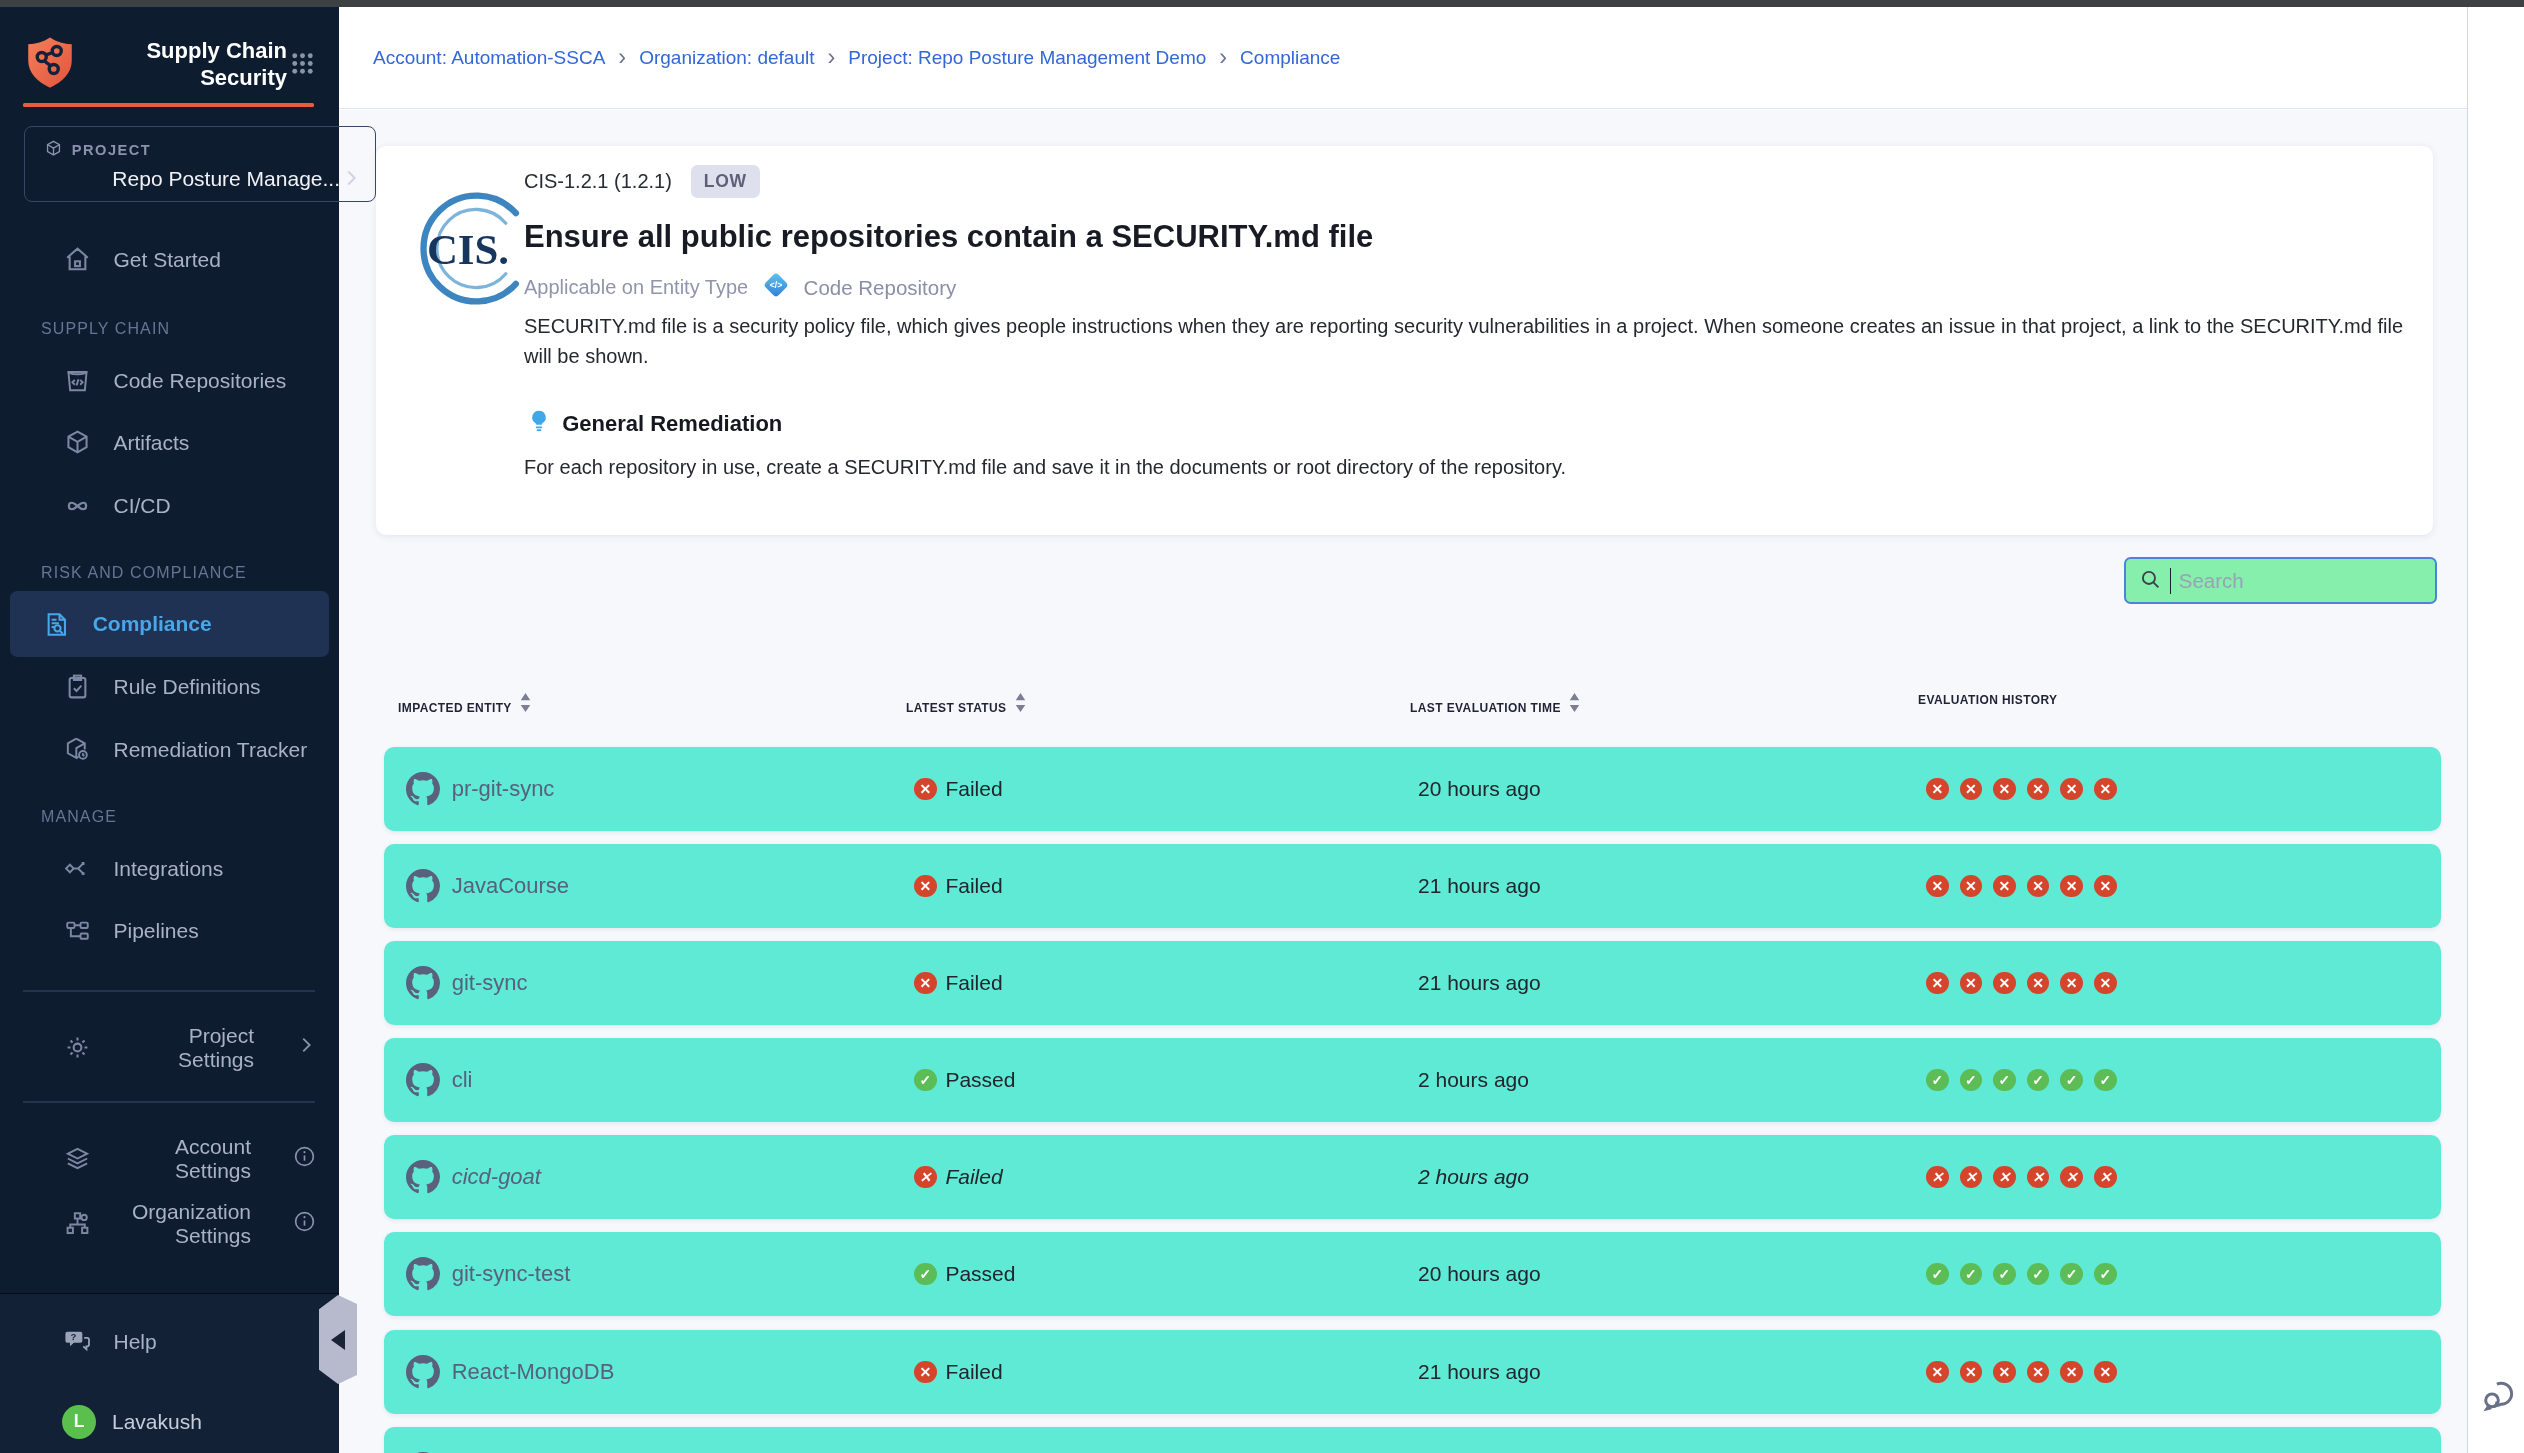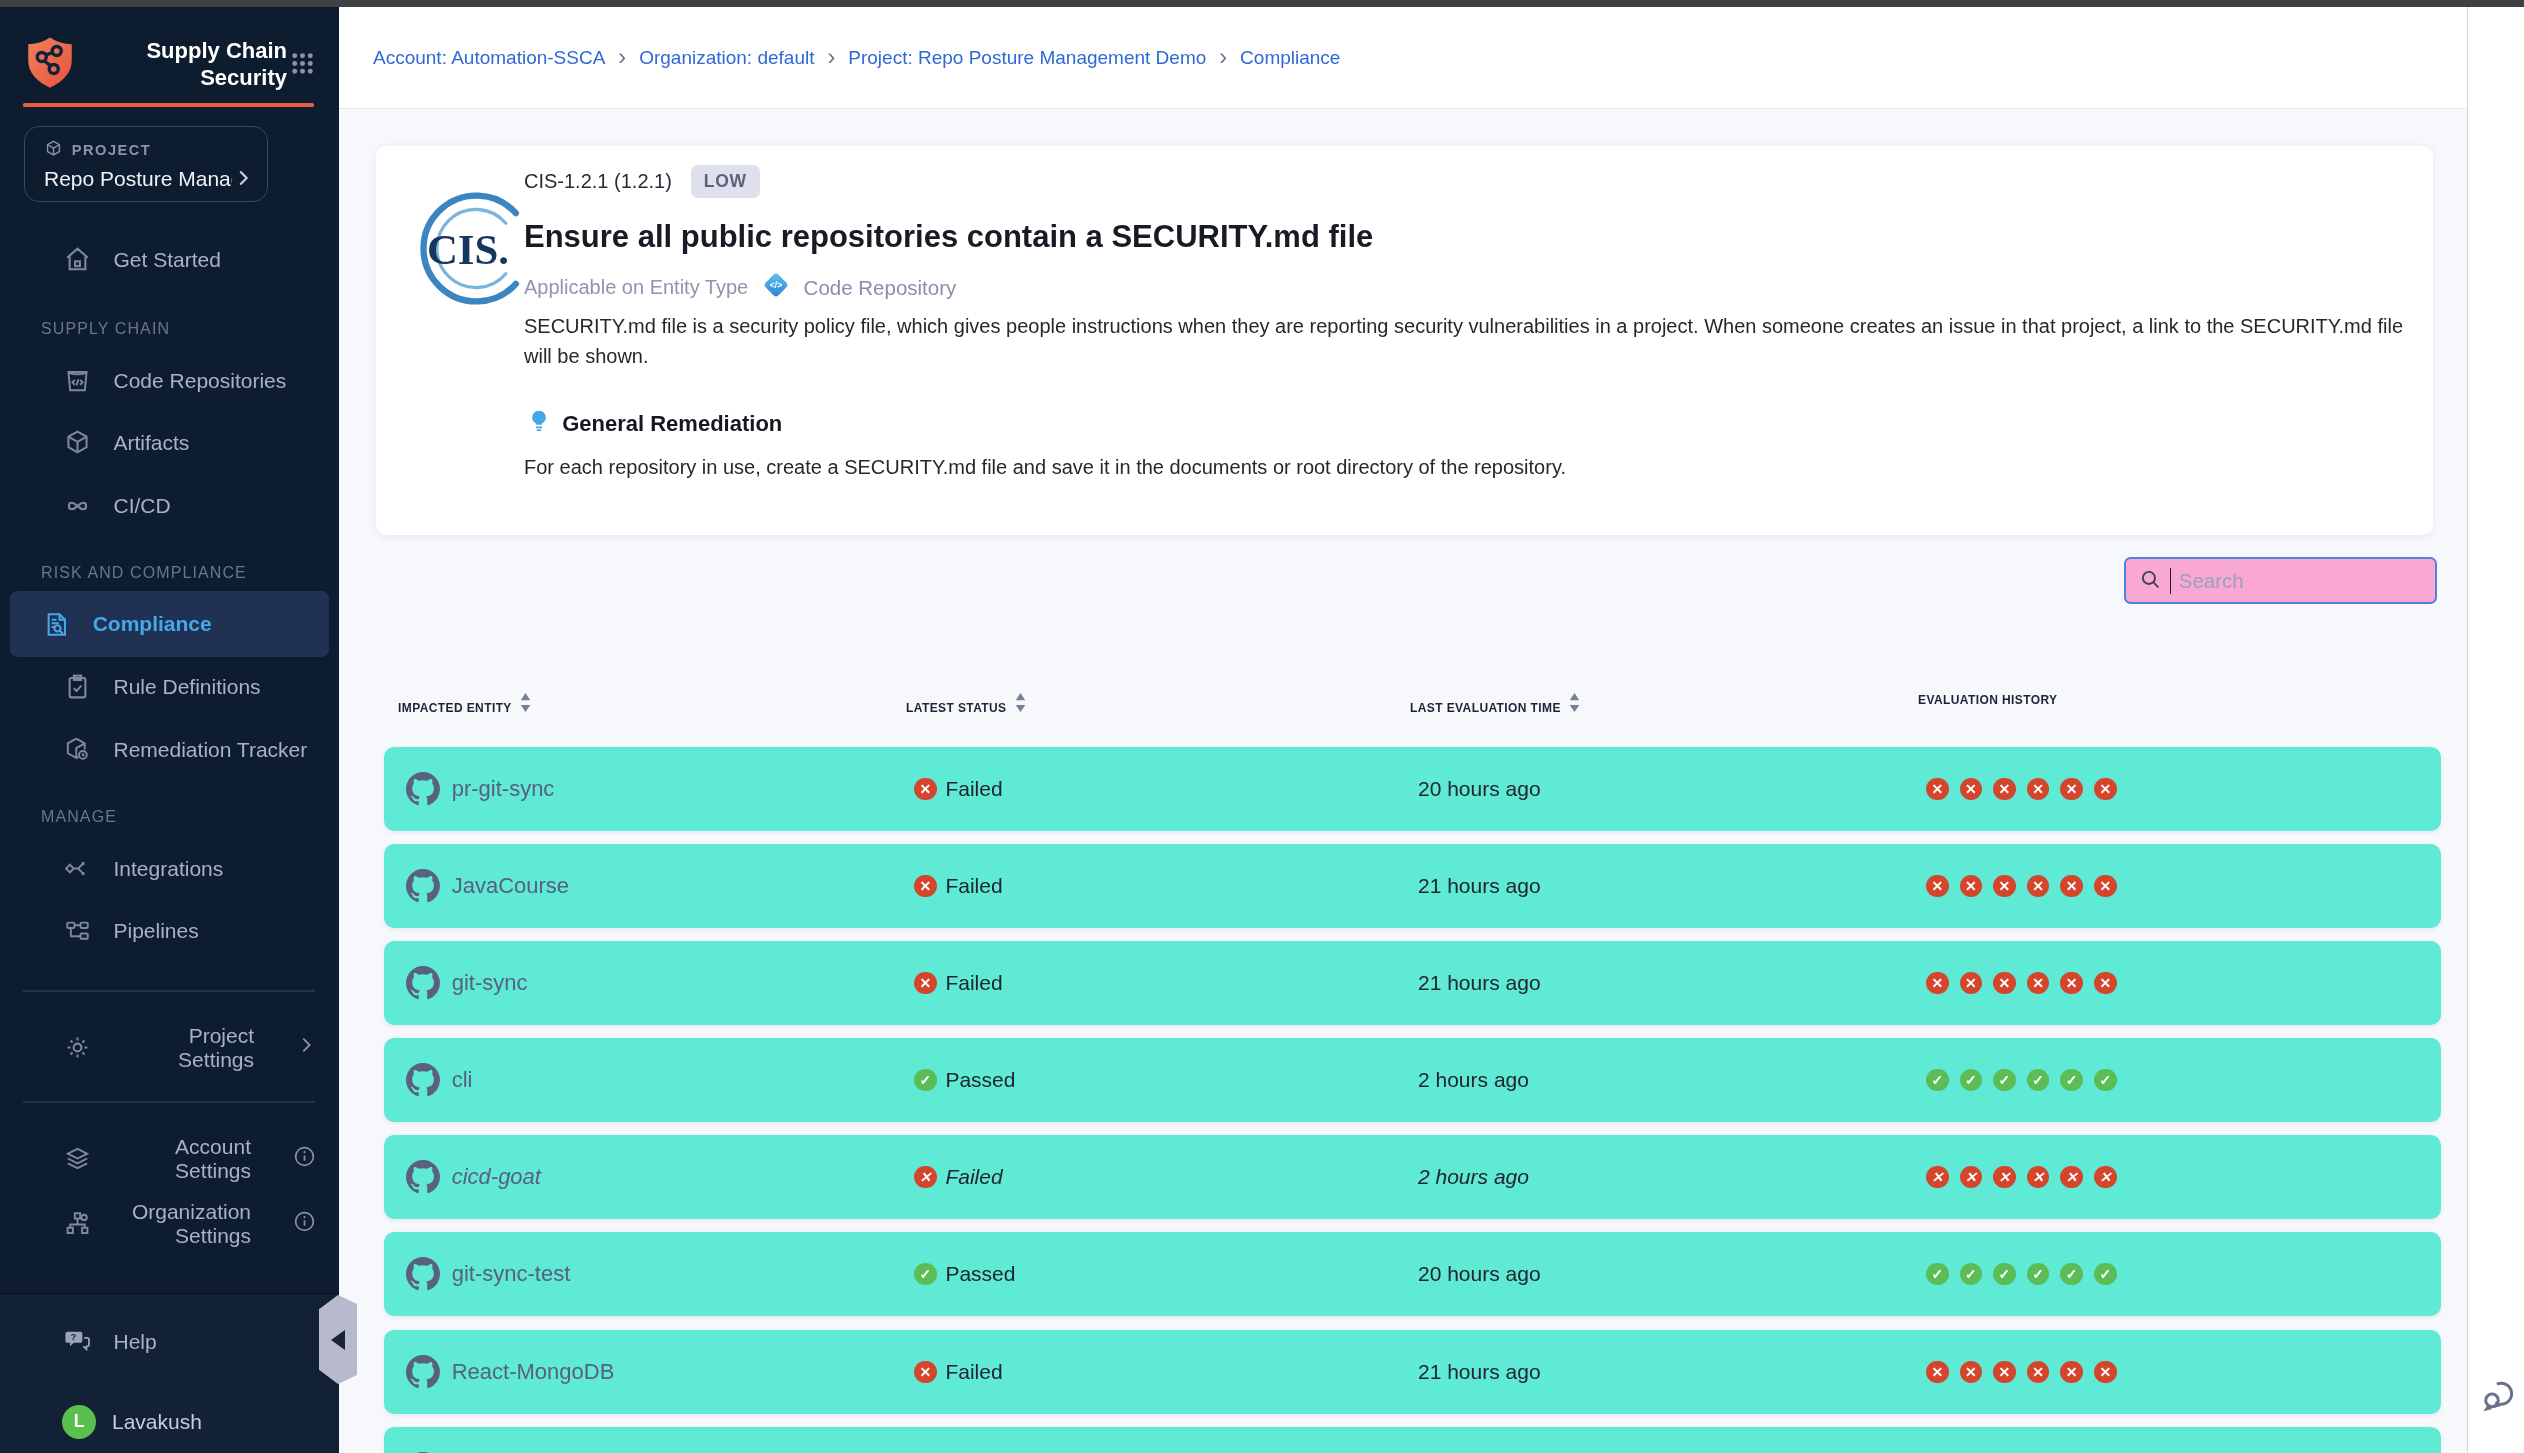--- a/index.html
+++ b/index.html
@@ -12,22 +12,22 @@
   #right-strip { left:2467px; top:7.3px; width:58px; height:1447px; background:#ffffff;
                  border-left:1.5px solid #d3d5e0; z-index:30; }
 
   
   #sidebar { left:0; top:7.3px; width:339px; height:1447px; background:#0e1c30; z-index:20; color:#a9b1c6;text-align:right; }
   .brand-row { left:26px; top:20.5px; width:292px; height:73px; display:flex; align-items:center; }
   .brand-title { font-size:22px; line-height:27px; font-weight:bold; color:#ffffff; margin-left:16px; flex:1; }
   .grid-icon { color:#8b93a9; }
   .brand-underline { left:23.4px; top:96px; width:291px; height:3.7px; background:#e85c42; border-radius:1.5px; }
 
-  .project-card { left:24px; top:119px; width:244px; height:76px; border:1.5px solid #3a4763;
-                  border-radius:15px; padding:11.7px 13px 0 19px; }
+  .project-card { left:24px; top:119px; width:352px; height:76px; border:1.5px solid #3a4763;
+                  border-radius:8px; padding:11.7px 13px 0 19px; }
   .project-label-row { display:flex; align-items:center; gap:8.8px; color:#8a92ac; font-size:14.6px;
                        font-weight:bold; letter-spacing:1.5px; }
   .project-name-row { display:flex; align-items:center; margin-top:5.8px; }
   .project-name { color:#f0f2f7; font-size:21px; flex:1; white-space:nowrap; overflow:hidden; }
   .chev { color:#cfd3e0; }
 
   .nav-item { left:0; width:339px; height:61px; display:flex; align-items:center; gap:20.5px;
               padding:0 22px 0 62px; font-size:21px; color:#a9b1c6; cursor:pointer; }
   .nav-item .nicon { width:31px; height:31px; color:#7d87a3; flex:none; display:flex; align-items:center; justify-content:center; }
   .nav-item.active { left:10.2px; width:319px; height:66px; background:#203253; border-radius:7.3px;
@@ -66,21 +66,21 @@
                padding:5.8px 13px; border-radius:6.6px; }
   .rule-title { left:148px; top:73px; font-size:31px; font-weight:bold; color:#191b24; }
   .applicable-row { left:148px; top:123px; display:flex; align-items:center; gap:11.7px;
                     font-size:20px; color:#9094ac; }
   .entity-type { color:#8a8ea6; font-size:20.5px; }
   .rule-desc { left:148px; top:165px; width:1907px; font-size:20px; line-height:30px; color:#26282f; }
   .rem-head { left:150px; top:262px; display:flex; align-items:center; gap:10.2px;
               font-size:22px; font-weight:bold; color:#17181f; }
   .rem-text { left:148px; top:310px; width:1907px; font-size:20px; color:#26282f; }
 
-  #search-box { left:2124px; top:557px; width:313px; height:47px; background:#f9a8d4;
+  #search-box { left:2124px; top:557px; width:313px; height:47px; background:#86efac;
                 border:2.2px solid #4e82dc; border-radius:6.6px; display:flex; align-items:center;
                 padding:0 11.7px; gap:7.3px; }
   #search-box .caret { width:1.5px; height:26px; background:#1c1e27; }
   #search-input { border:none; outline:none; background:transparent; font-size:20.5px; color:#1c1e27;
                   width:219px; font-family:"Liberation Sans", sans-serif; }
   #search-input::placeholder { color:#9aa1b6; }
 
   
   #thead { left:376px; top:693px; width:2057px; height:44px; }
   .th { position:absolute; top:0; display:flex; align-items:flex-end; gap:7.3px; font-size:12px;

